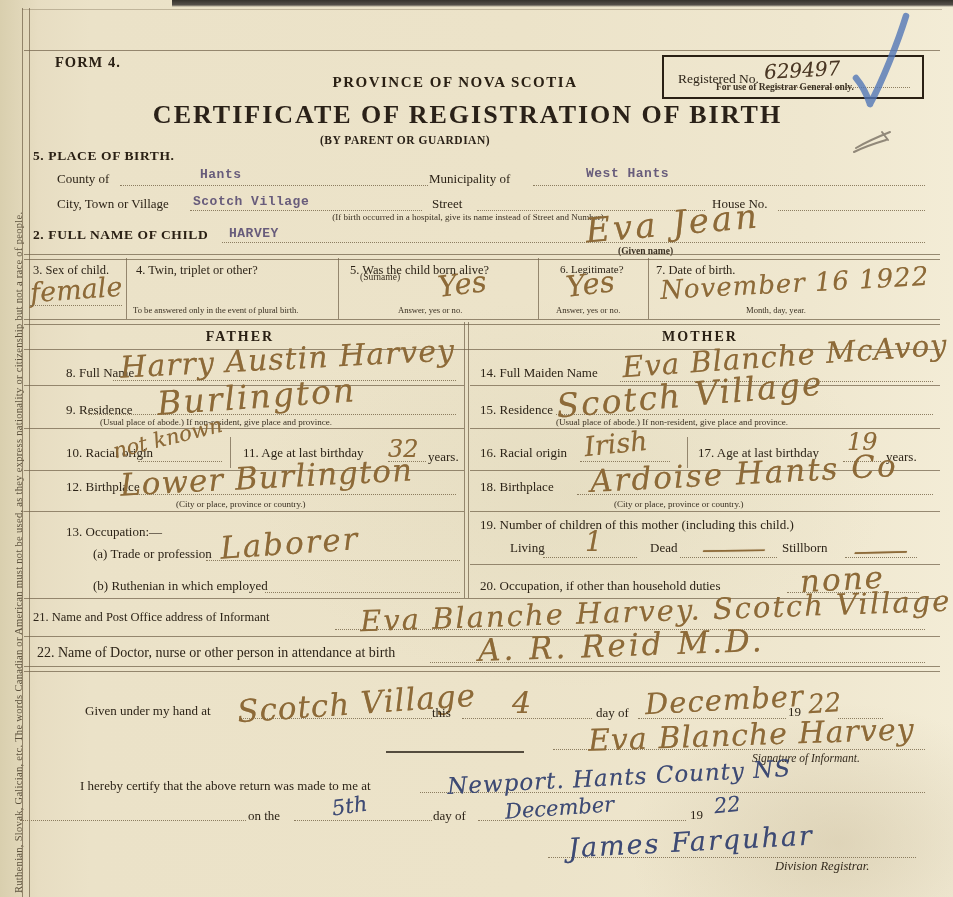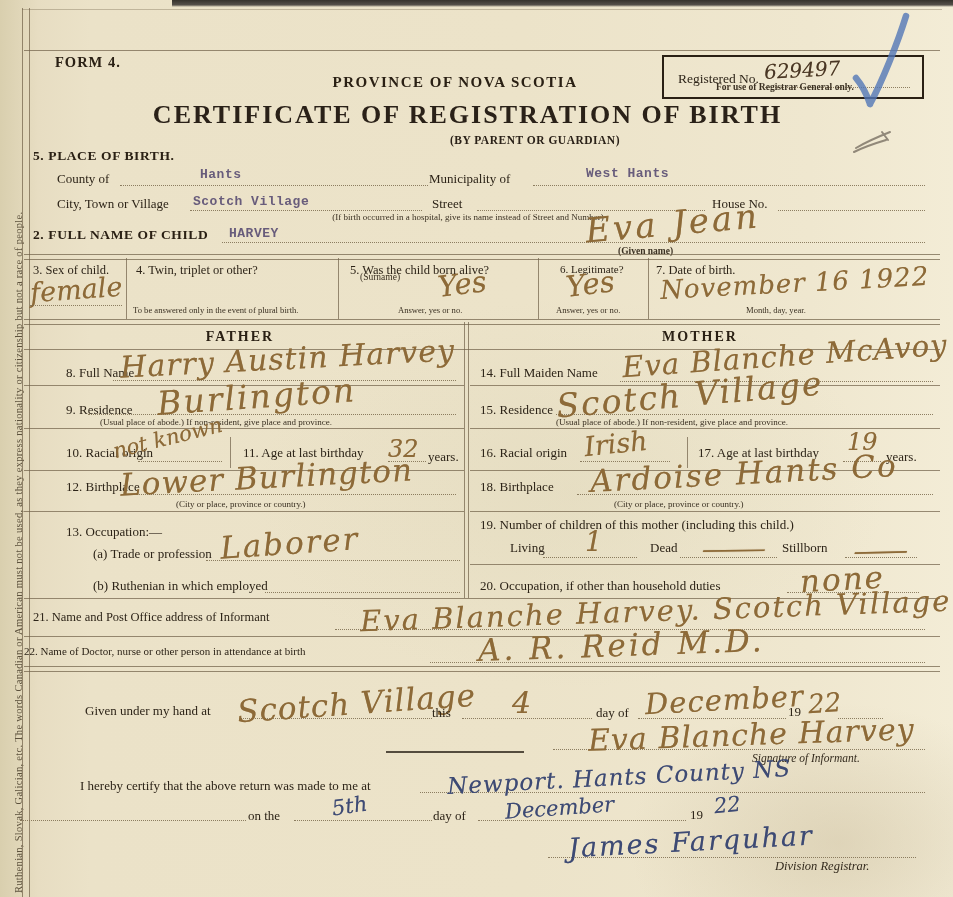--- a/index.html
+++ b/index.html
@@ -54,21 +54,21 @@
   <div class="abs hw" style="left:764px;top:60px;font-size:20px;color:#483626;transform:rotate(-3deg);">629497</div>
   <div class="abs cap" style="left:716px;top:82px;font-weight:bold;font-size:9.5px;">For use of Registrar General only.</div>
   <svg class="abs" style="left:848px;top:12px;" width="64" height="100" viewBox="0 0 64 100">
     <path d="M58,4 C50,30 34,70 22,92 M22,92 C18,80 13,72 8,66" fill="none" stroke="#5377b6" stroke-width="6.5" stroke-linecap="round" opacity="0.8"></path>
   </svg>
   <svg class="abs" style="left:852px;top:128px;" width="42" height="26" viewBox="0 0 42 26">
     <path d="M4,20 C14,14 28,8 38,4 M2,24 C12,19 24,15 34,12 M30,4 l6,8" fill="none" stroke="#5d544a" stroke-width="2" stroke-linecap="round" opacity="0.65"></path>
   </svg>
 
   <div class="abs" style="left:105px;top:100px;width:725px;text-align:center;font-size:26px;font-weight:bold;letter-spacing:2px;white-space:nowrap;">CERTIFICATE OF REGISTRATION OF BIRTH</div>
-  <div class="abs" style="left:320px;top:134px;width:300px;text-align:right;font-size:11.5px;font-weight:bold;letter-spacing:.5px;">(BY PARENT OR GUARDIAN)</div>
+  <div class="abs" style="left:320px;top:134px;width:300px;text-align:left;font-size:11.5px;font-weight:bold;letter-spacing:.5px;">(BY PARENT OR GUARDIAN)</div>
 
   <div class="abs lbl-b" style="left:33px;top:148px;">5. PLACE OF BIRTH.</div>
 
   <div class="abs lbl" style="left:57px;top:171px;">County of</div>
   <div class="abs dot" style="left:120px;top:185px;width:308px;"></div>
   <div class="abs typed" style="left:200px;top:167px;">Hants</div>
   <div class="abs lbl" style="left:429px;top:171px;">Municipality of</div>
   <div class="abs dot" style="left:533px;top:185px;width:392px;"></div>
   <div class="abs typed" style="left:586px;top:166px;">West Hants</div>
 
@@ -199,21 +199,21 @@
   <div class="abs dot" style="left:787px;top:592px;width:132px;"></div>
   <div class="abs hw" style="left:800px;top:564px;font-size:31px;letter-spacing:2px;transform:rotate(-3deg);">none</div>
 
   <div class="abs rule" style="left:24px;top:598px;width:916px;"></div>
 
   <div class="abs lbl" style="left:33px;top:610px;font-size:12.5px;">21. Name and Post Office address of Informant</div>
   <div class="abs dot" style="left:335px;top:629px;width:590px;"></div>
   <div class="abs hw" style="left:360px;top:597px;font-size:29px;letter-spacing:2px;transform:rotate(-2deg);">Eva Blanche Harvey. Scotch Village</div>
   <div class="abs rule" style="left:24px;top:636px;width:916px;"></div>
 
-  <div class="abs lbl" style="left:24px;top:645px;font-size:11px;">22. Name of Doctor, nurse or other person in attendance at birth</div>
+  <div class="abs lbl" style="left:37px;top:645px;font-size:14px;">22. Name of Doctor, nurse or other person in attendance at birth</div>
   <div class="abs dot" style="left:430px;top:662px;width:495px;"></div>
   <div class="abs hw" style="left:478px;top:630px;font-size:31px;letter-spacing:3px;transform:rotate(-2deg);">A. R. Reid M.D.</div>
   <div class="abs drule" style="left:24px;top:666px;width:916px;"></div>
 
   <div class="abs lbl" style="left:85px;top:703px;">Given under my hand at</div>
   <div class="abs dot" style="left:240px;top:718px;width:192px;"></div>
   <div class="abs hw" style="left:237px;top:688px;font-size:31px;letter-spacing:1px;transform:rotate(-4deg);">Scotch Village</div>
   <div class="abs lbl" style="left:432px;top:705px;">this</div>
   <div class="abs dot" style="left:462px;top:718px;width:130px;"></div>
   <div class="abs hw" style="left:512px;top:688px;font-size:30px;">4</div>

